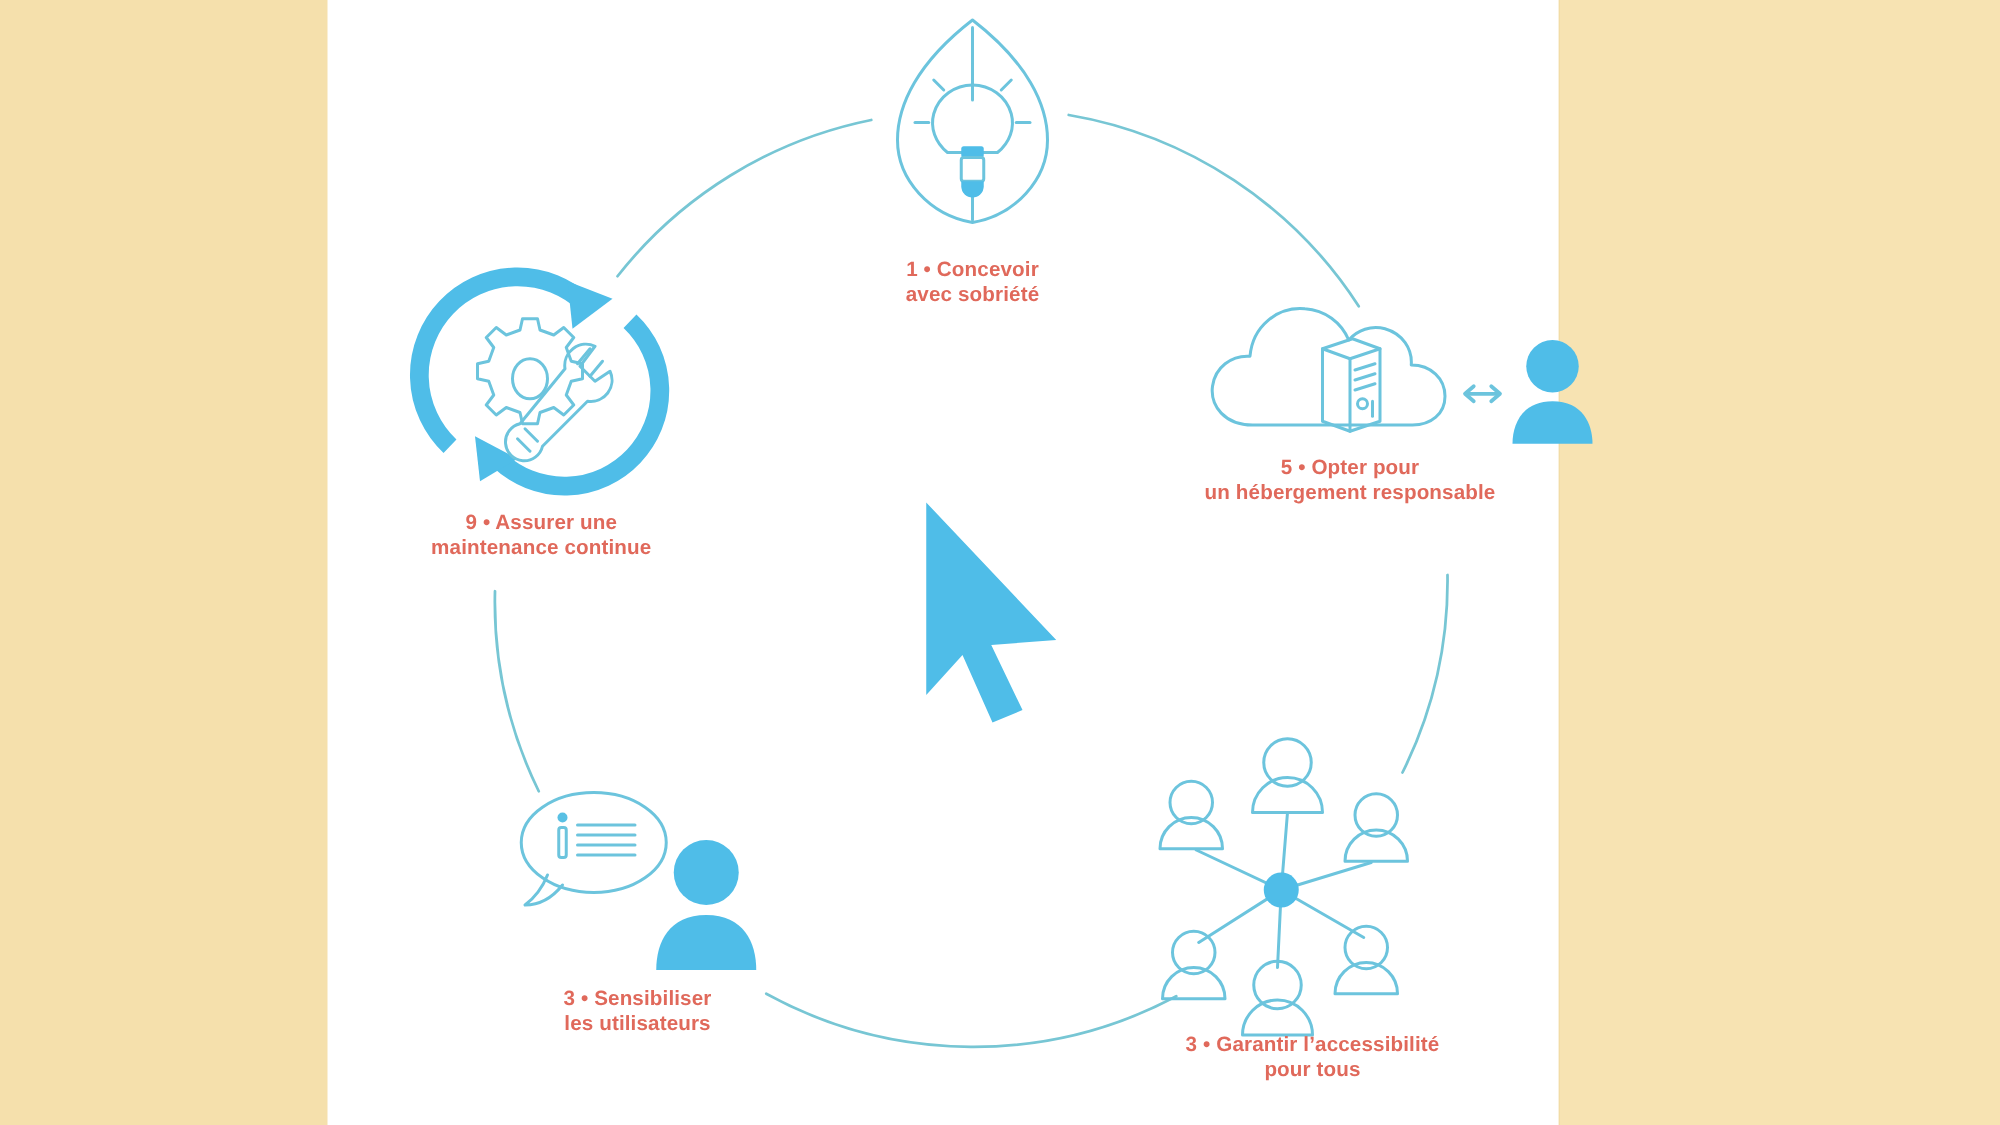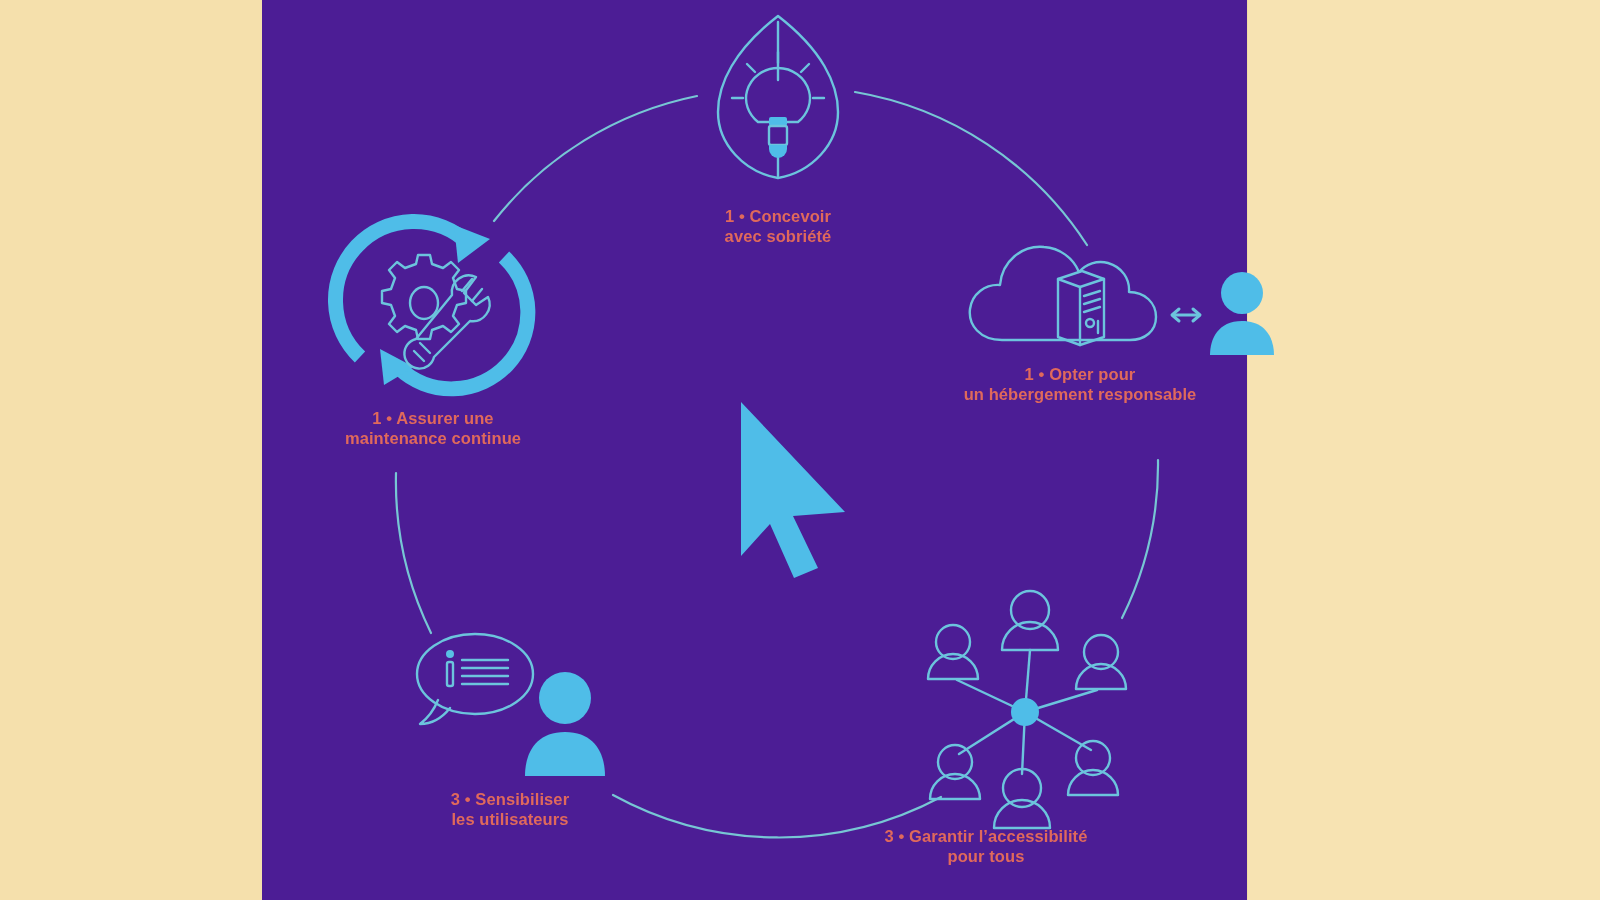--- a/index.html
+++ b/index.html
@@ -4,21 +4,21 @@
 <style>
   html, body {
     margin: 0;
     padding: 0;
     background: #f5e0ac;
   }
   #stage {
     position: relative;
     width: 1600px;
     height: 900px;
-    background: #4c1d95;
+    background: #ffffff;
     overflow: hidden;
     font-family: "Liberation Sans", sans-serif;
   }
   
   .band {
     position: absolute;
     top: 0;
     height: 900px;
     pointer-events: none;
   }
@@ -39,21 +39,21 @@
     font-size: 16.5px;
     font-weight: bold;
     line-height: 1.22;
     text-align: center;
     letter-spacing: 0.1px;
     white-space: pre-line;
     user-select: none;
   }
   .lbl-1 { left: 628px; top: 206px; width: 300px; }
   .lbl-2 { left: 930px; top: 364px; width: 300px; }
-  .lbl-3 { left: 836px; top: 826px; width: 300px; }
+  .lbl-3 { left: 900px; top: 826px; width: 300px; }
   .lbl-4 { left: 360px; top: 789px; width: 300px; }
   .lbl-5 { left: 283px; top: 408px; width: 300px; }
 </style>
 </head>
 <body>
 
 <div id="stage">
 
   <div class="band band-left"></div>
   <div class="band band-right"></div>
@@ -226,22 +226,22 @@
                           L 818,568
                           L 794,578
                           L 770,524
                           L 741,556
                           Z"></path>
     </g>
   </svg>
 
   <div class="node-label lbl-1">1 • Concevoir
 avec sobriété</div>
-  <div class="node-label lbl-2">1 • Opter pour
+  <div class="node-label lbl-2">5 • Opter pour
 un hébergement responsable</div>
   <div class="node-label lbl-3">3 • Garantir l’accessibilité
 pour tous</div>
   <div class="node-label lbl-4">3 • Sensibiliser
 les utilisateurs</div>
-  <div class="node-label lbl-5">1 • Assurer une
+  <div class="node-label lbl-5">9 • Assurer une
 maintenance continue</div>
 
 </div>
 
 </body></html>

